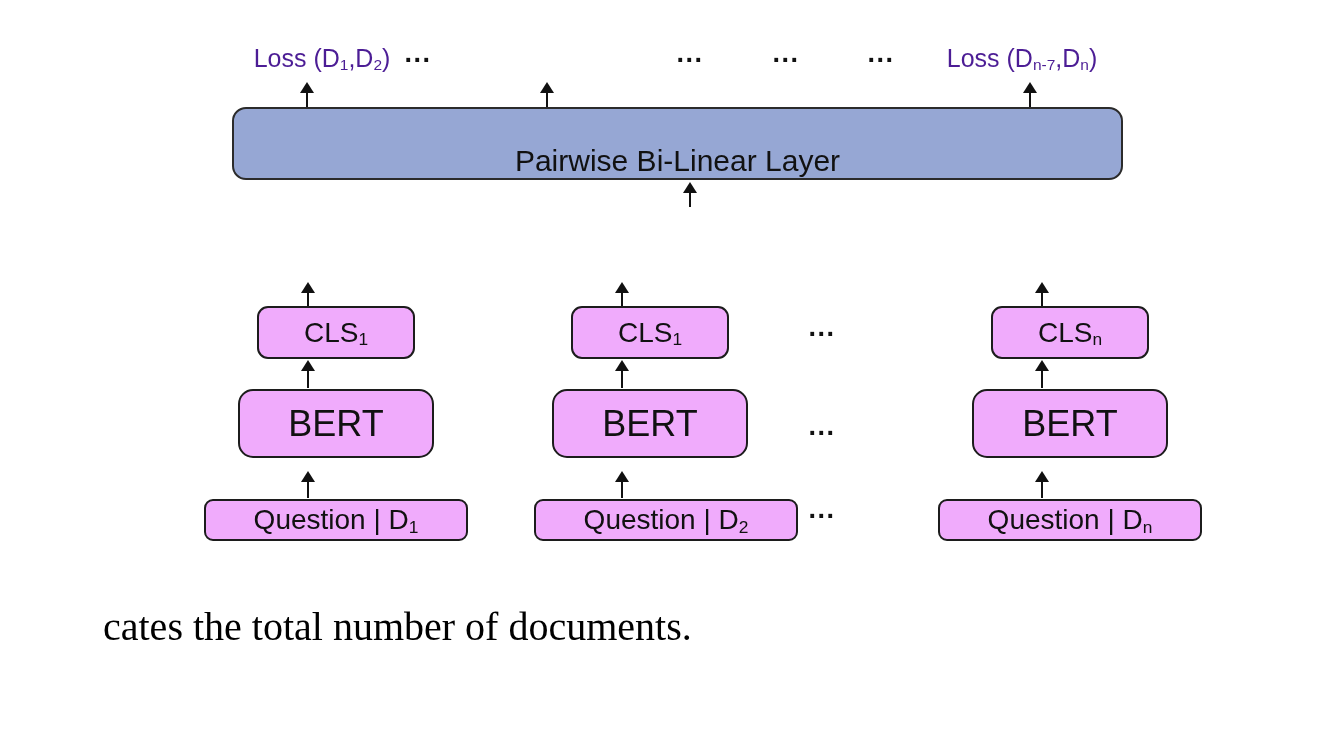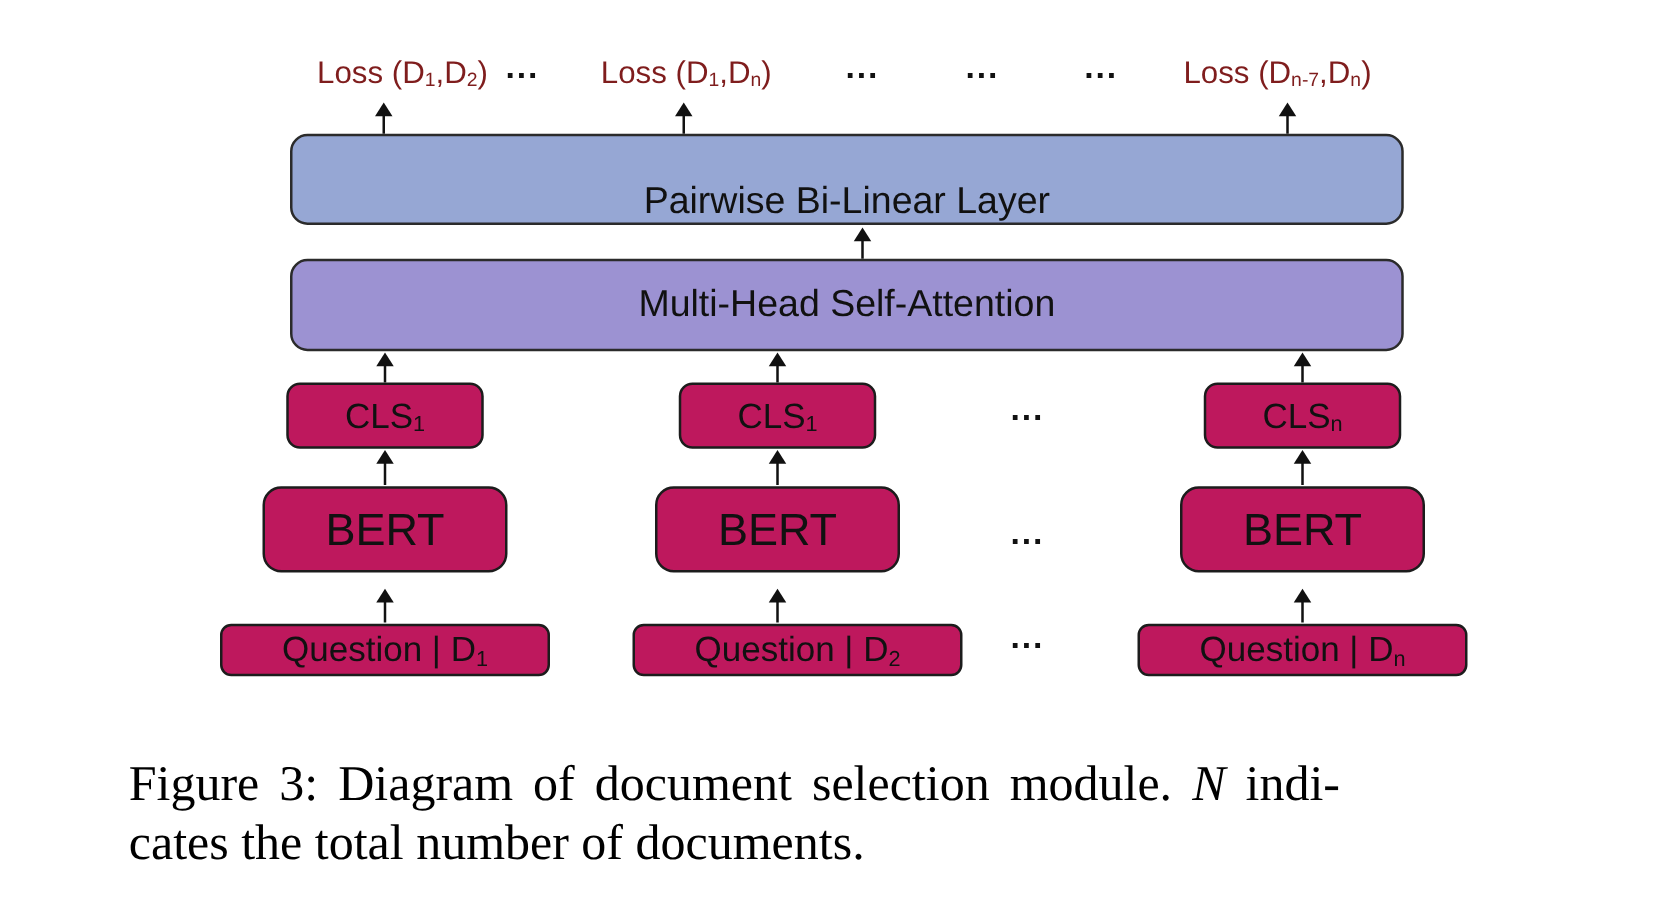--- a/index.html
+++ b/index.html
@@ -13,21 +13,21 @@
     overflow: hidden;
   }
 
   
   .loss {
     position: absolute;
     top: 44px;
     transform: translateX(-50%);
     font-size: 25px;
     white-space: nowrap;
-    color: #7f1d1d;
+    color: #4c1d95;
   }
   .loss sub, .boxlabel sub {
     font-size: 0.62em;
     position: relative;
     bottom: -0.22em;
     vertical-align: baseline;
   }
   .dots {
     position: absolute;
     transform: translateX(-50%);
@@ -47,26 +47,27 @@
     border: 2px solid #2b2b2b;
     border-radius: 14px;
     box-sizing: border-box;
     display: flex;
     align-items: center;
     justify-content: center;
     font-size: 30px;
   }
   .smallbox {
     position: absolute;
-    background: #be185d;
+    background: #f0abfc;
     border: 2px solid #1c1c1c;
     box-sizing: border-box;
     display: flex;
     align-items: center;
     justify-content: center;
+    margin-left: 28px;
   }
   .clsbox   { width: 158px; height: 53px; top: 306px; border-radius: 11px; font-size: 28px; }
   .bertbox  { width: 196px; height: 69px; top: 389px; border-radius: 15px; font-size: 36px; }
   .qbox     { width: 264px; height: 42px; top: 499px; border-radius: 9px;  font-size: 28px; justify-content: center; }
   .boxlabel { white-space: nowrap; }
 
   
   .arrow {
     position: absolute;
     width: 14px;
@@ -107,21 +108,20 @@
 </style>
 </head>
 <body>
 
 <div class="page">
 
   <div class="loss" style="left:322px"><span>Loss (D</span><sub>1</sub><span>,D</span><sub>2</sub><span>)</span></div>
 
   <div class="dots" style="left:418px; top:38px">...</div>
 
-  <div class="loss" style="left:549px"><span>Loss (D</span><sub>1</sub><span>,D</span><sub>n</sub><span>)</span></div>
 
   <div class="dots" style="left:690px; top:38px">...</div>
   <div class="dots" style="left:786px; top:38px">...</div>
   <div class="dots" style="left:881px; top:38px">...</div>
 
   <div class="loss" style="left:1022px"><span>Loss (D</span><sub>n-7</sub><span>,D</span><sub>n</sub><span>)</span></div>
 
   <div class="arrow" style="left:307px; top:82px; height:25px">
       <div class="head"></div>
       <div class="shaft"></div>
@@ -137,23 +137,20 @@
 
   <div class="bigbox" style="top: 107px; background-color: rgb(150, 167, 212); align-items: flex-end;">
     <span class="boxlabel">Pairwise Bi-Linear Layer</span>
   </div>
 
   <div class="arrow" style="left:690px; top:182px; height:25px">
       <div class="head"></div>
       <div class="shaft"></div>
     </div>
 
-  <div class="bigbox" style="top: 207px; height: 74px; background-color: rgb(156, 146, 210);">
-    <span class="boxlabel">Multi-Head Self-Attention</span>
-  </div>
 
   <div class="arrow" style="left:308px; top:282px; height:24px">
       <div class="head"></div>
       <div class="shaft"></div>
     </div>
   <div class="arrow" style="left:622px; top:282px; height:24px">
       <div class="head"></div>
       <div class="shaft"></div>
     </div>
   <div class="arrow" style="left:1042px; top:282px; height:24px">
@@ -214,17 +211,16 @@
     </div>
   <div class="smallbox qbox" style="left:506px">
       <span class="boxlabel"><span>Question | D</span><sub>2</sub></span>
     </div>
   <div class="dots" style="left:822px; top:494px">...</div>
   <div class="smallbox qbox" style="left:910px">
       <span class="boxlabel"><span>Question | D</span><sub>n</sub></span>
     </div>
 
   <div class="caption">
-    <div class="line1"><span>Figure 3: Diagram of document selection module. </span><span class="math">N</span><span> indi-</span></div>
     <div class="line2">cates the total number of documents.</div>
   </div>
 
 </div>
 
 </body></html>

